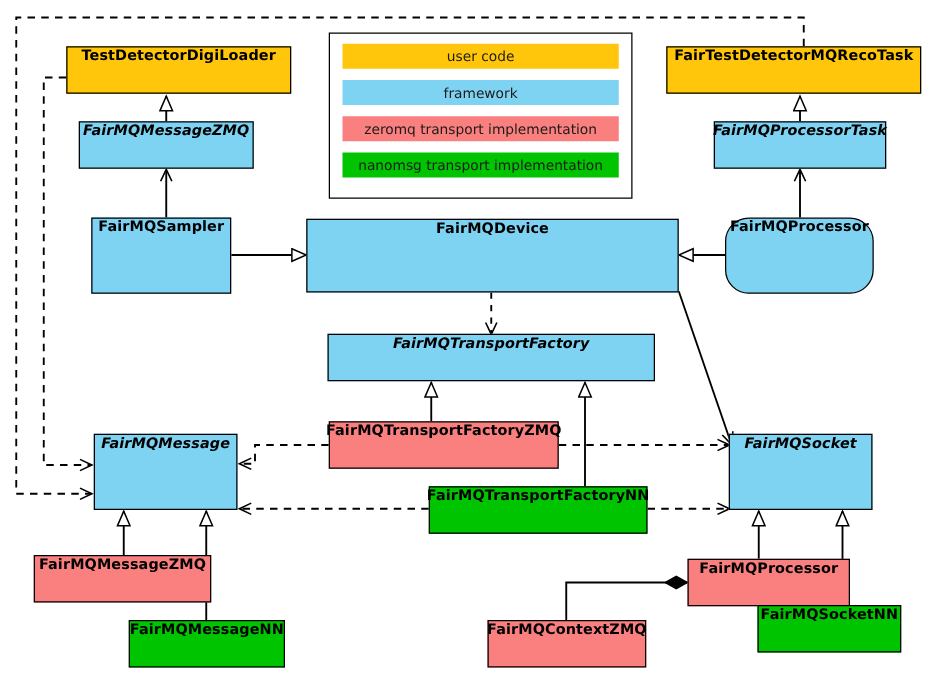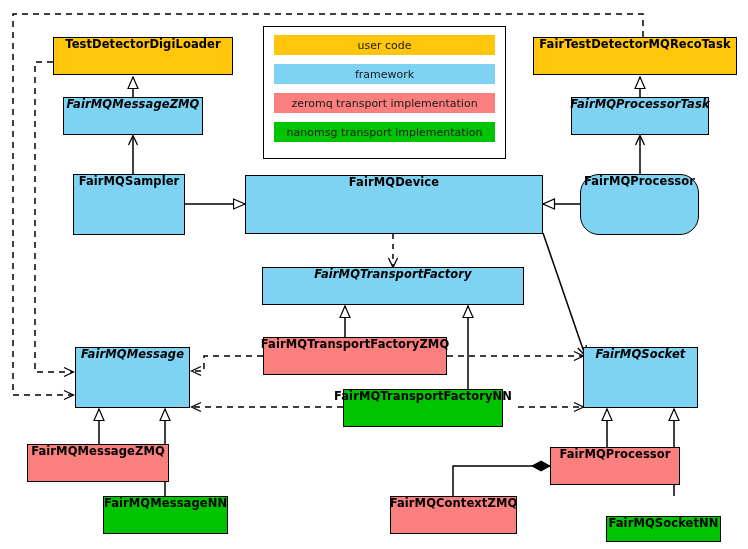--- a/index.html
+++ b/index.html
@@ -214,21 +214,21 @@
   </div>
 
   <div class="node c-framework abstract" style="left:262px;top:267px;width:262px;height:38px;">
     <span>FairMQTransportFactory</span>
   </div>
 
   <div class="node c-zmq" style="left:263px;top:337px;width:184px;height:38px;">
     <span>FairMQTransportFactoryZMQ</span>
   </div>
 
-  <div class="node c-nn" style="left:343px;top:389px;width:160px;height:38px;">
+  <div class="node c-nn" style="left:343px;top:389px;width:175px;height:38px;">
     <span>FairMQTransportFactoryNN</span>
   </div>
 
   <div class="node c-framework abstract" style="left:75px;top:347px;width:115px;height:61px;">
     <span>FairMQMessage</span>
   </div>
 
   <div class="node c-framework abstract" style="left:583px;top:347px;width:115px;height:61px;">
     <span>FairMQSocket</span>
   </div>
@@ -242,21 +242,21 @@
   </div>
 
   <div class="node c-zmq" style="left:550px;top:447px;width:130px;height:38px;">
     <span>FairMQProcessor</span>
   </div>
 
   <div class="node c-zmq" style="left:390px;top:496px;width:127px;height:38px;">
     <span>FairMQContextZMQ</span>
   </div>
 
-  <div class="node c-nn" style="left:606px;top:516px;width:115px;height:26px;">
+  <div class="node c-nn" style="left:606px;top:484px;width:115px;height:38px;">
     <span>FairMQSocketNN</span>
   </div>
 
   <div class="node c-framework abstract" style="left:571px;top:97px;width:138px;height:38px;">
     <span>FairMQProcessorTask</span>
   </div>
 
   <div class="node c-framework" style="left:580px;top:174px;width:119px;height:61px;border-radius:19px;">
     <span>FairMQProcessor</span>
   </div>

